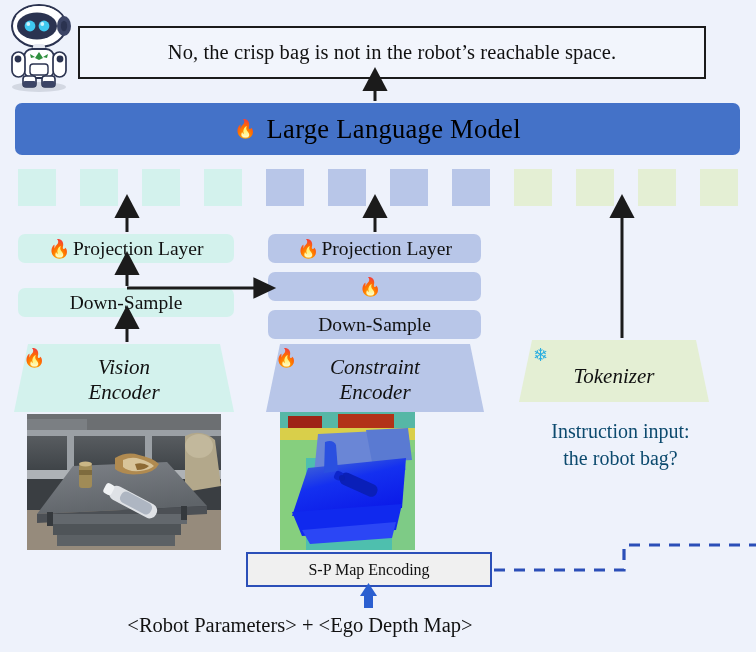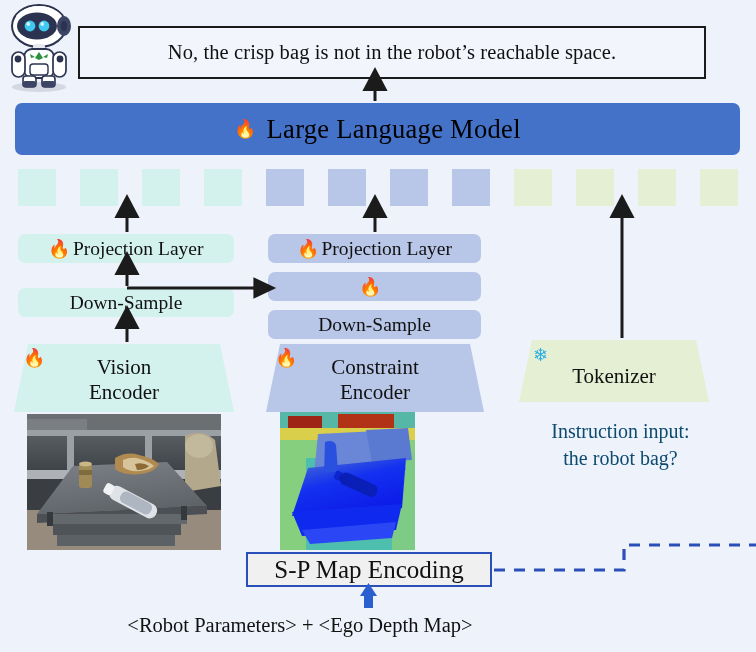--- a/index.html
+++ b/index.html
@@ -116,20 +116,21 @@
   }
   .trap .shape {
     position: absolute;
     left: 0; top: 0;
     width: 100%; height: 100%;
   }
   .trap .cap {
     position: relative;
     z-index: 2;
     padding-top: 4px;
+    font-style: italic;
   }
   .trap .flame-corner, .trap .snow-corner {
     position: absolute;
     z-index: 3;
     left: 9px; top: 5px;
   }
 
   .vision-encoder     { left: 14px;  top: 344px; width: 220px; height: 68px; }
   .constraint-encoder { left: 266px; top: 344px; width: 218px; height: 68px; }
   .tokenizer          { left: 519px; top: 340px; width: 190px; height: 62px; }
@@ -147,21 +148,21 @@
     left: 246px; top: 552px;
     width: 246px; height: 35px;
     border: 2.5px solid #2b4fb8;
     background: #f0f0f0;
     display: flex;
     align-items: center;
     justify-content: center;
     box-sizing: border-box;
   }
   .spmap-text {
-    font-size: 25px;
+    font-size: 16px;
     color: #111;
     white-space: nowrap;
   }
 
   
   .bottom-caption {
     left: 0; top: 614px;
     width: 600px;
     text-align: center;
     font-size: 20.5px;

